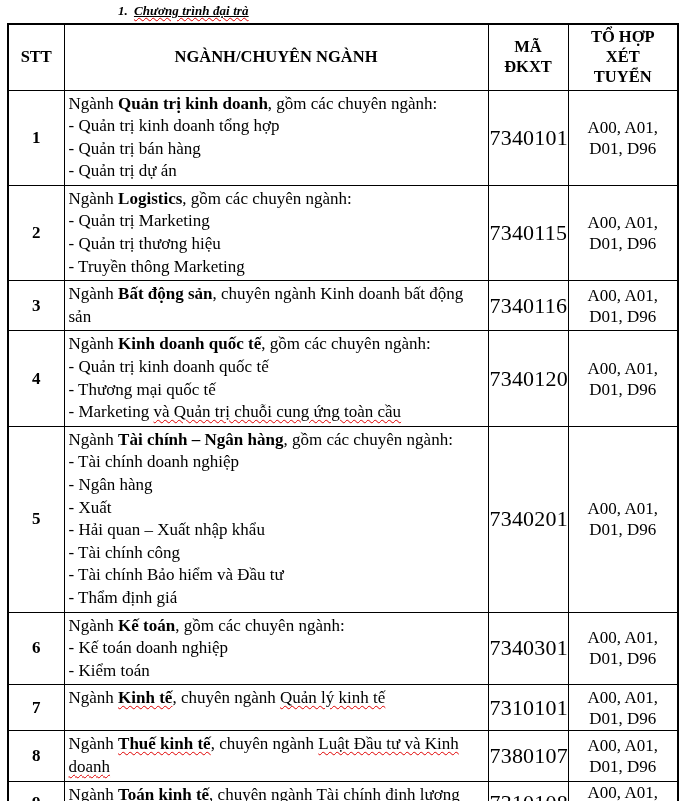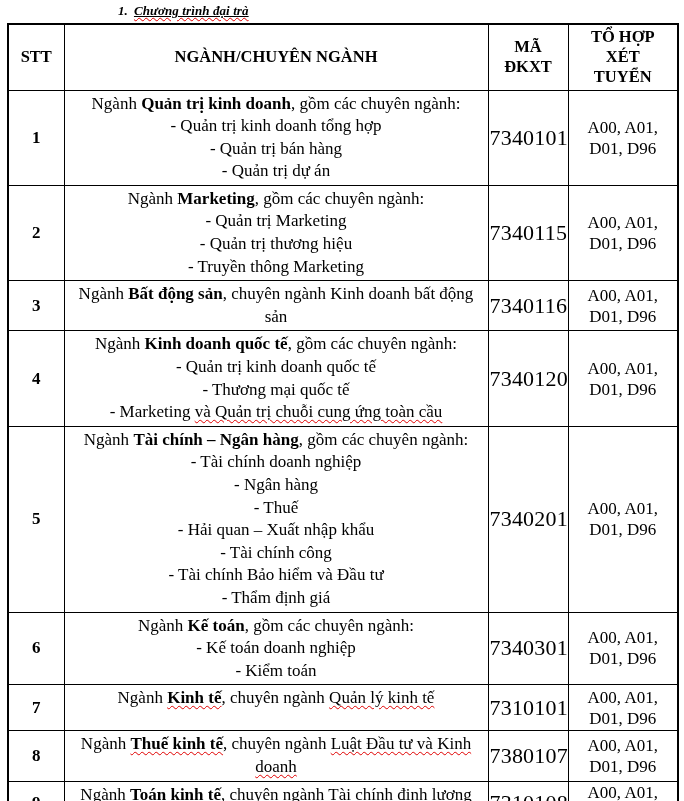--- a/index.html
+++ b/index.html
@@ -39,21 +39,21 @@
   .adm tbody tr:nth-child(1){height:91px;}
   .adm tbody tr:nth-child(2){height:91px;}
   .adm tbody tr:nth-child(3){height:45px;}
   .adm tbody tr:nth-child(4){height:92px;}
   .adm tbody tr:nth-child(5){height:183px;}
   .adm tbody tr:nth-child(6){height:68px;}
   .adm tbody tr:nth-child(7){height:46px;}
   .adm tbody tr:nth-child(8){height:46px;}
   .adm tbody tr:nth-child(9){height:40px;}
   td.stt{font-weight:bold;text-align:center;vertical-align:middle;font-size:17px;}
-  td.name{vertical-align:top;text-align:center;padding:2px 4px;font-size:17px;line-height:22.6px;}
+  td.name{vertical-align:top;text-align:left;padding:2px 4px;font-size:17px;line-height:22.6px;}
   td.code{text-align:center;vertical-align:middle;font-size:22px;letter-spacing:.2px;}
   td.combo{text-align:center;vertical-align:middle;font-size:17px;line-height:21px;padding:0 18px;}
 </style>
 </head>
 <body>
 
 <div class="doc-title">
   <span class="num">1.</span><span class="u"><span class="w">Chương trình đại trà</span></span>
 </div>
 
@@ -80,21 +80,21 @@
           <div><span>- Quản trị kinh doanh tổng hợp</span></div>
           <div><span>- Quản trị bán hàng</span></div>
           <div><span>- Quản trị dự án</span></div>
         </td>
         <td class="code">7340101</td>
         <td class="combo">A00, A01, D01, D96</td>
       </tr>
       <tr>
         <td class="stt">2</td>
         <td class="name">
-          <div><span>Ngành </span><span class="b ">Marketing</span><span>, gồm các chuyên ngành:</span></div>
+          <div><span>Ngành </span><span class="b ">Logistics</span><span>, gồm các chuyên ngành:</span></div>
           <div><span>- Quản trị Marketing</span></div>
           <div><span>- Quản trị thương hiệu</span></div>
           <div><span>- Truyền thông Marketing</span></div>
         </td>
         <td class="code">7340115</td>
         <td class="combo">A00, A01, D01, D96</td>
       </tr>
       <tr>
         <td class="stt">3</td>
         <td class="name">
@@ -113,21 +113,21 @@
         </td>
         <td class="code">7340120</td>
         <td class="combo">A00, A01, D01, D96</td>
       </tr>
       <tr>
         <td class="stt">5</td>
         <td class="name">
           <div><span>Ngành </span><span class="b ">Tài chính – Ngân hàng</span><span>, gồm các chuyên ngành:</span></div>
           <div><span>- Tài chính doanh nghiệp</span></div>
           <div><span>- Ngân hàng</span></div>
-          <div><span>- Thuế</span></div>
+          <div><span>- Xuất</span></div>
           <div><span>- Hải quan – Xuất nhập khẩu</span></div>
           <div><span>- Tài chính công</span></div>
           <div><span>- Tài chính Bảo hiểm và Đầu tư</span></div>
           <div><span>- Thẩm định giá</span></div>
         </td>
         <td class="code">7340201</td>
         <td class="combo">A00, A01, D01, D96</td>
       </tr>
       <tr>
         <td class="stt">6</td>

